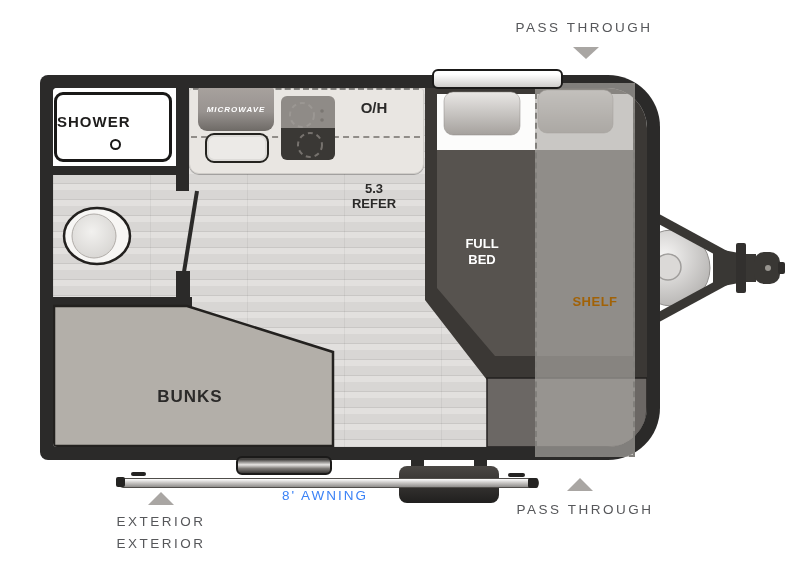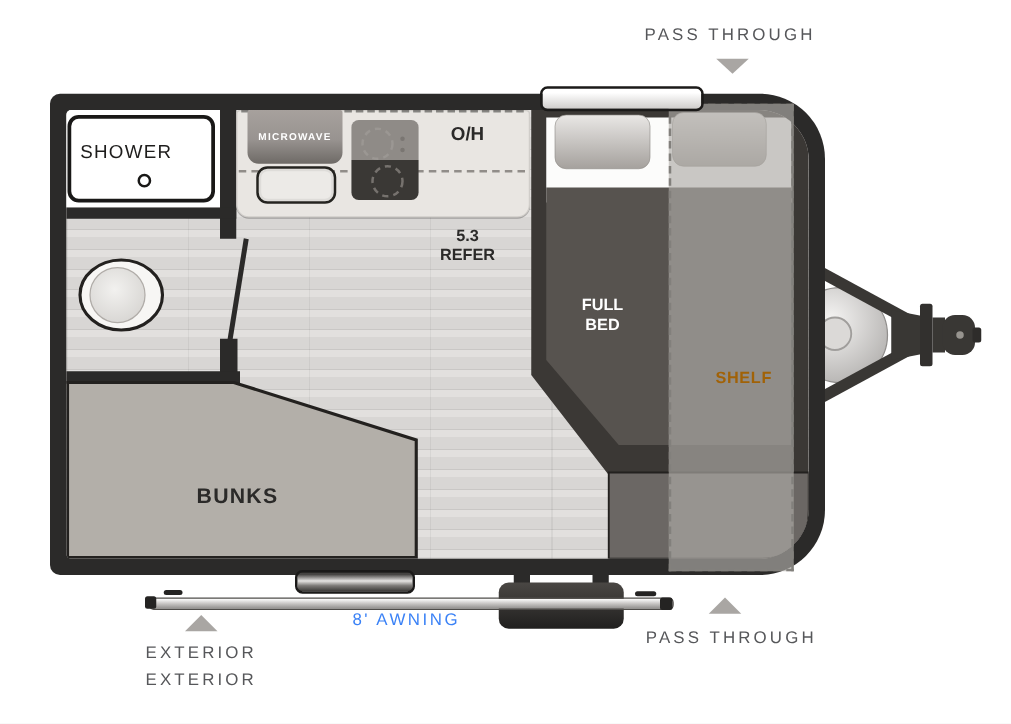--- a/index.html
+++ b/index.html
@@ -11,32 +11,32 @@
          border-radius:8px 52px 52px 8px;}
   #floor{left:53px;top:88px;width:594px;height:359px;border-radius:4px 40px 40px 4px;overflow:hidden;
     background-color:#dcdad8;
     background-image:
       repeating-linear-gradient(90deg, rgba(0,0,0,0.05) 0 1px, transparent 1px 97px),
       repeating-linear-gradient(180deg, #e2e0de 0 6px, #d8d6d4 6px 15px, #c9c7c5 15px 16px);}
   .wall{background:#2b2a29;}
   
   #shower-room{left:0;top:0;width:123px;height:78px;background:#ffffff;}
   #shower-pan{left:1px;top:4px;width:112px;height:64px;background:#ffffff;border:3px solid #191817;border-radius:9px;}
-  #shower-label{left:0;top:18px;width:88px;text-align:center;font-size:15px;font-weight:normal;
+  #shower-label{left:0;top:18px;width:88px;font-size:15px;font-weight:bold;
                 letter-spacing:1px;color:#1e1d1c;}
   #shower-drain{left:53px;top:44px;width:7px;height:7px;border:2.5px solid #191817;border-radius:50%;background:#fff;}
   
   #counter{left:136px;top:0;width:233px;height:84px;background:#e9e6e2;border:1px solid #d0cdc9;
            border-radius:3px 3px 10px 10px;box-shadow:0 1px 0 rgba(0,0,0,0.25);}
   .dash-row{border-top:3px dashed rgba(40,39,38,0.5);height:0;}
   #oh-dash{left:138px;top:48px;width:229px;height:0;border-top:2px dashed #918d89;}
   #microwave{left:145px;top:0;width:76px;height:43px;border-radius:2px 2px 9px 9px;
              background:linear-gradient(180deg,#a7a19d 0%,#989390 55%,#6e6a66 100%);
              display:flex;align-items:center;justify-content:center;}
-  #microwave-label{color:#ffffff;font-size:8px;font-weight:bold;letter-spacing:1px;}
+  #microwave-label{color:#ffffff;font-size:8px;font-weight:bold;letter-spacing:1px;font-style:italic;}
   #sink{left:152px;top:45px;width:60px;height:26px;border:2.5px solid #24231f;border-radius:9px;
         background:#eceae7;box-shadow:inset 0 0 0 2px rgba(0,0,0,0.06);}
   #stove{left:228px;top:8px;width:54px;height:64px;border-radius:6px;overflow:hidden;}
   #stove-top{left:0;top:0;width:54px;height:32px;background:#8f8b87;}
   #stove-bottom{left:0;top:32px;width:54px;height:32px;background:#3a3835;}
   
   .ilabel{font-weight:bold;color:#2b2a29;text-align:center;}
   #oh-label{left:281px;top:11px;width:80px;font-size:15px;}
   #refer-label{left:281px;top:93px;width:80px;font-size:13px;line-height:15px;}
   #fullbed-label{left:394px;top:148px;width:70px;font-size:13px;line-height:16px;color:#ffffff;text-align:center;}

